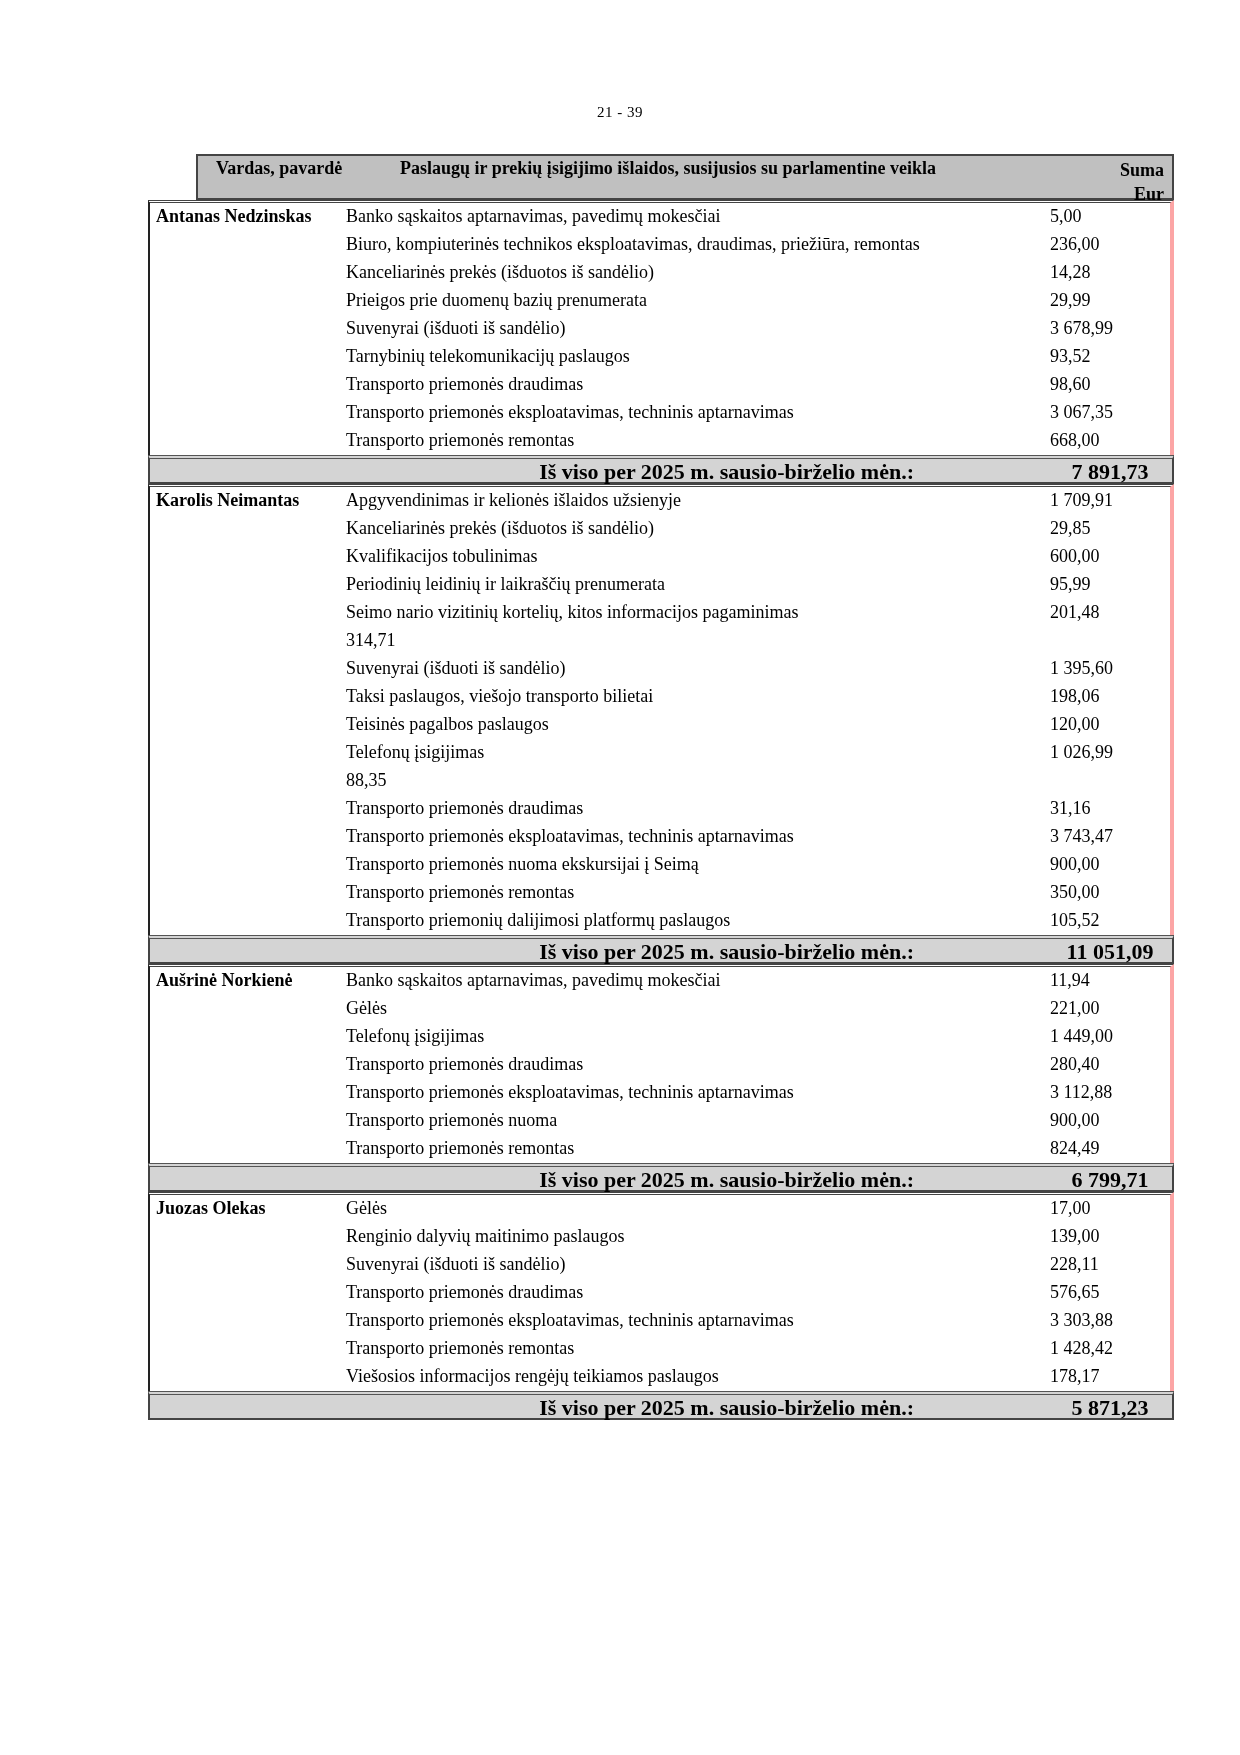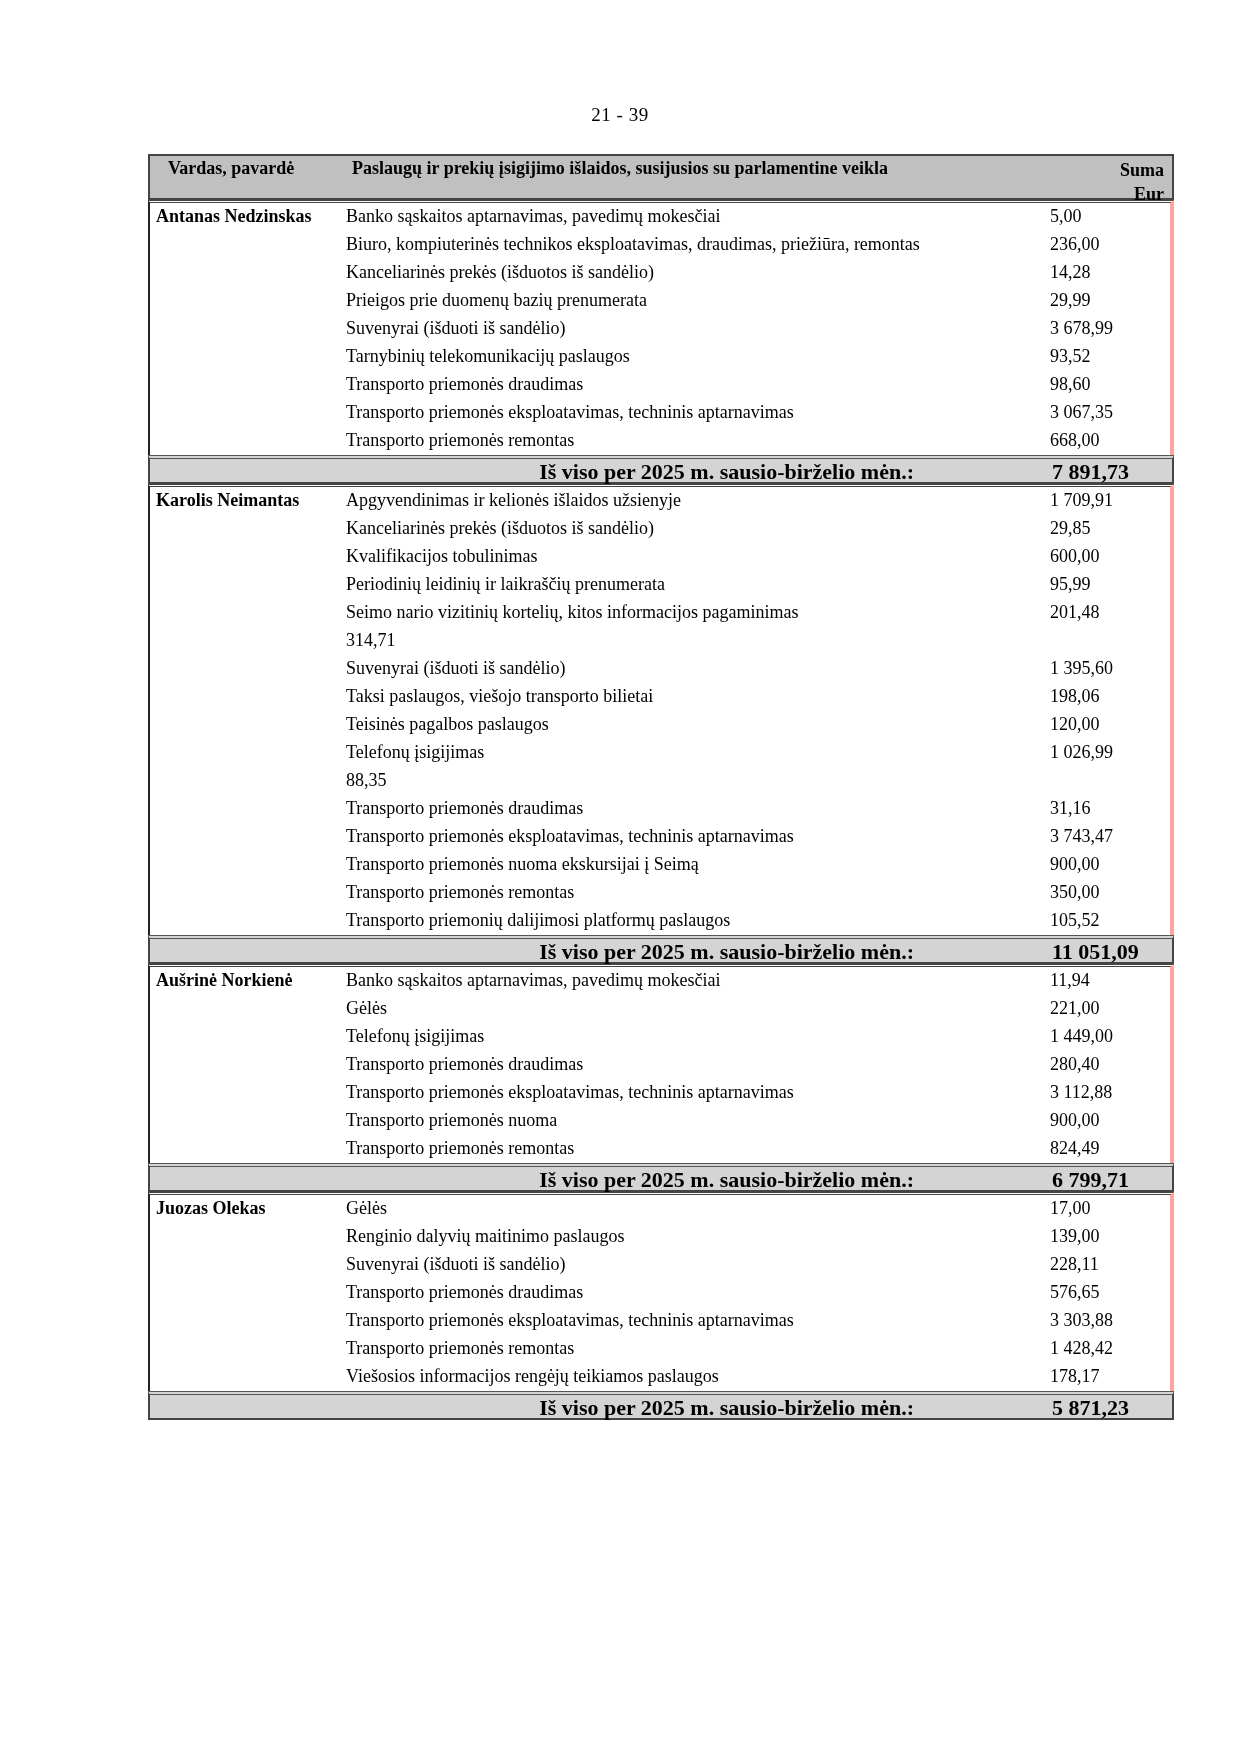--- a/index.html
+++ b/index.html
@@ -1,34 +1,34 @@
 <!DOCTYPE html>
 <html><head>
 <meta charset="utf-8">
 <style>
   html, body { margin: 0; padding: 0; background: #ffffff; }
   body { width: 1240px; height: 1755px; position: relative; overflow: hidden;
          font-family: "Liberation Serif", "DejaVu Serif", serif; color: #000; }
   .page-number { position: absolute; top: 104px; left: 0; width: 1240px; text-align: center;
-                 font-size: 19px; letter-spacing: 0.5px; }
+                 font-size: 15px; letter-spacing: 0.5px; }
   .tbl { position: absolute; left: 148px; top: 154px; width: 1026px; }
   .hdr { display: flex; background: #c0c0c0; border: 2px solid #444; height: 46px;
-         box-sizing: border-box; font-weight: bold; font-size: 18px; }
+         box-sizing: border-box; font-weight: bold; font-size: 18px; margin-left: 48px; }
   .hdr .c-name { width: 196px; padding: 2px 0 0 18px; box-sizing: border-box; }
   .hdr .c-desc { flex: 1; padding: 2px 0 0 6px; }
   .hdr .c-sum { width: 80px; text-align: right; padding: 2px 8px 9px 0; line-height: 24px; }
   .group { border-left: 2px solid #222; border-right: 4px solid #fca5a5; border-top: 3px double #444; }
   .row { display: flex; height: 28px; line-height: 27px; font-size: 18px; }
   .row .c-name { width: 196px; padding-left: 6px; box-sizing: border-box; font-weight: bold; white-space: nowrap; }
   .row .c-desc { flex: 1; padding-left: 0; white-space: nowrap; }
   .row .c-sum { width: 120px; text-align: left; padding-right: 4px; box-sizing: border-box; }
   .total { display: flex; background: #d4d4d4; border: 2px solid #444; border-top: 4px double #555;
            height: 29px; line-height: 26px; box-sizing: border-box; font-weight: bold; font-size: 22px; }
   .total .t-label { flex: 1; text-align: right; padding-right: 138px; }
-  .total .t-sum { width: 120px; text-align: left; padding-right: 4px; box-sizing: border-box; }
+  .total .t-sum { width: 120px; text-align: center; padding-right: 4px; box-sizing: border-box; }
 </style>
 </head>
 <body>
 
 <div class="page-number">21 - 39</div>
 
 <div class="tbl">
   <div class="hdr">
     <div class="c-name">Vardas, pavardė</div>
     <div class="c-desc">Paslaugų ir prekių įsigijimo išlaidos, susijusios su parlamentine veikla</div>

